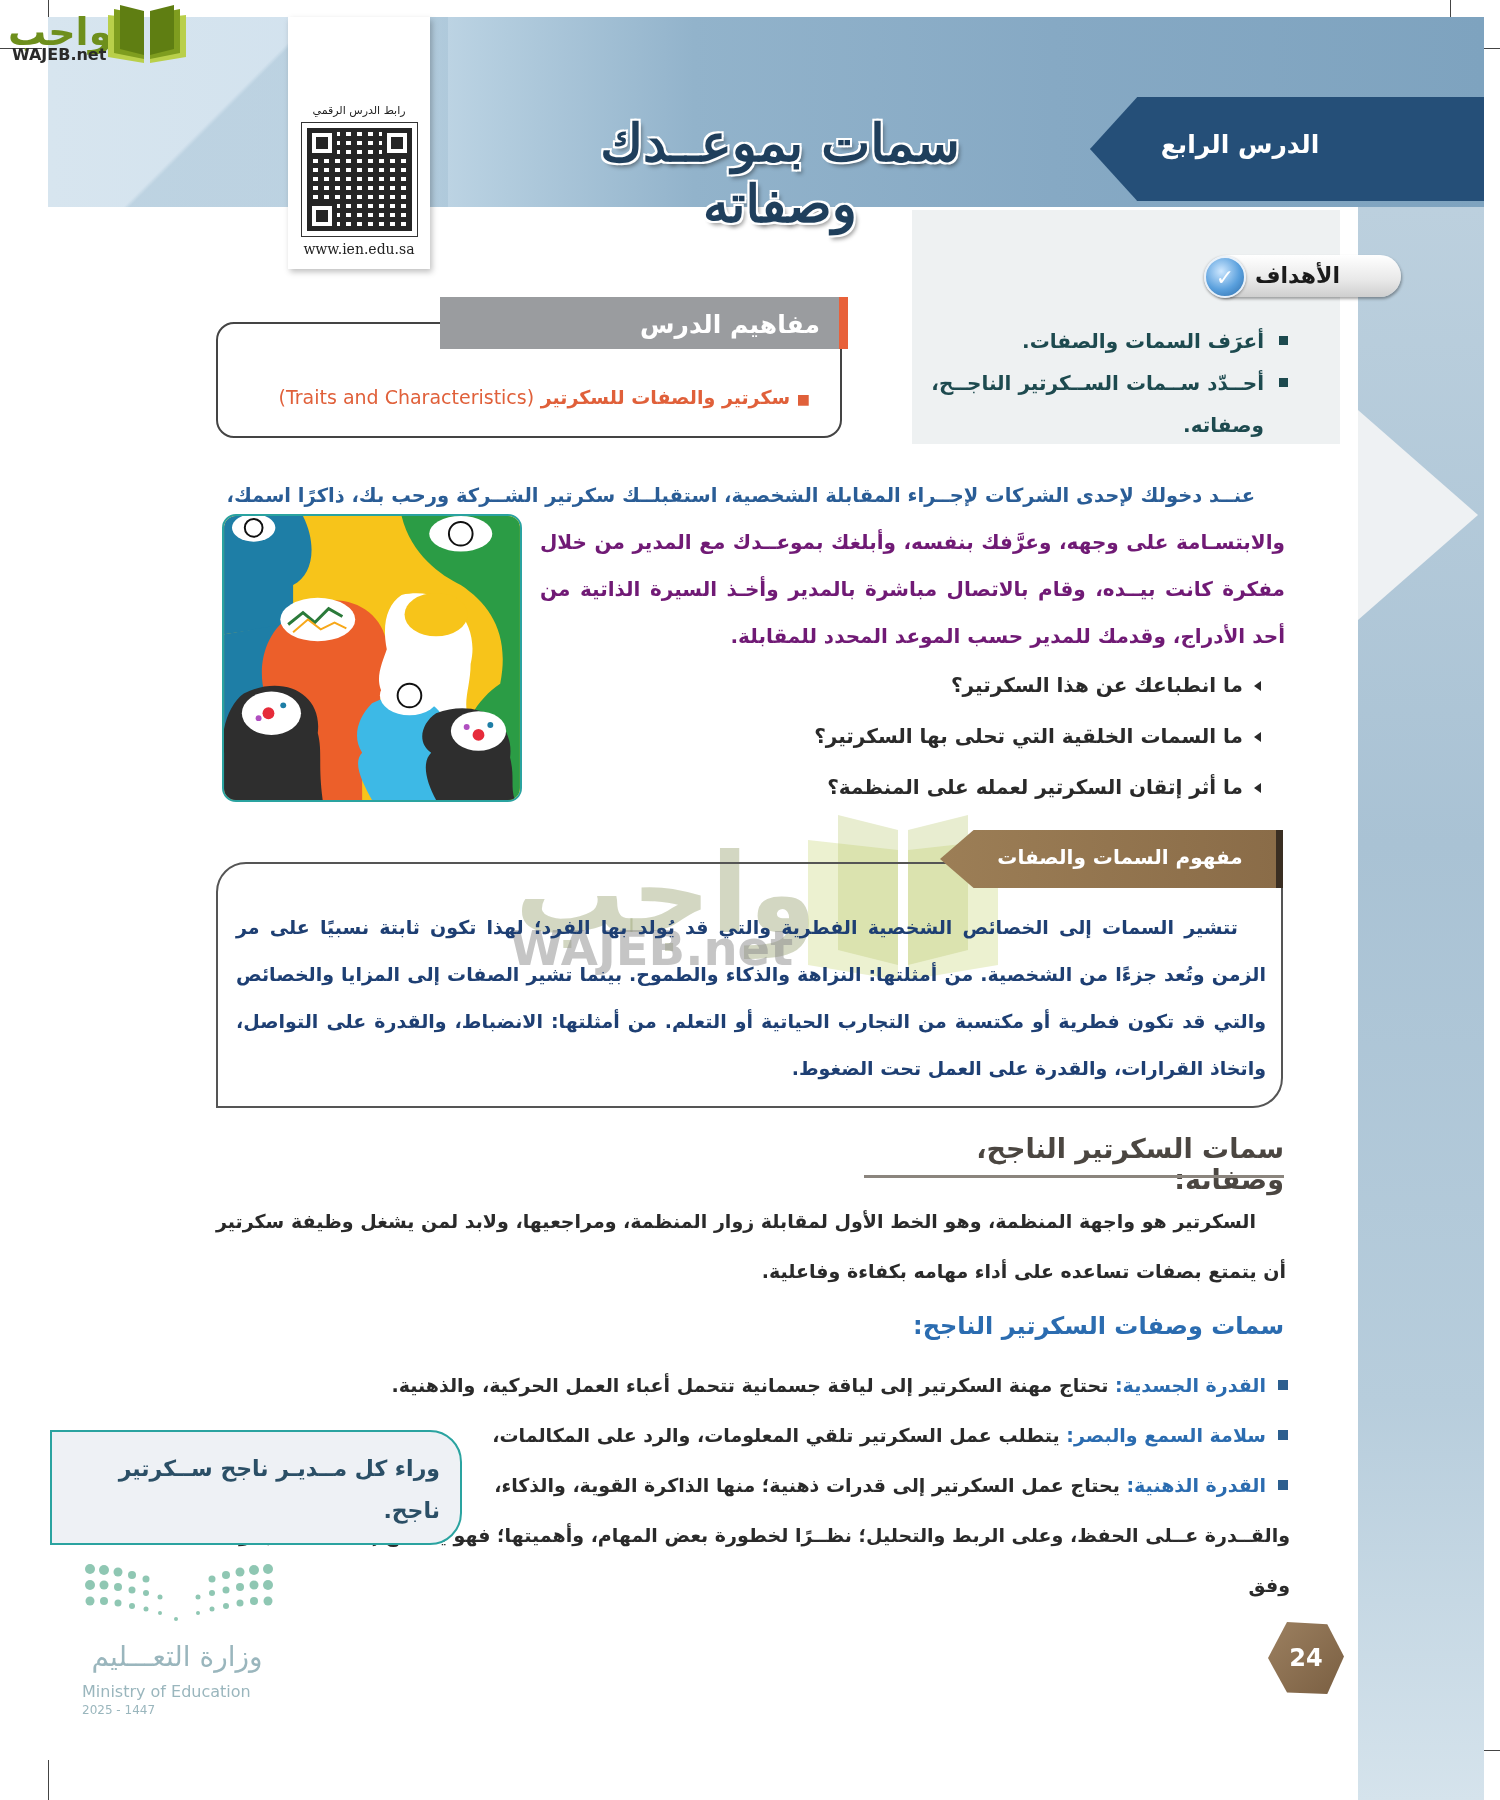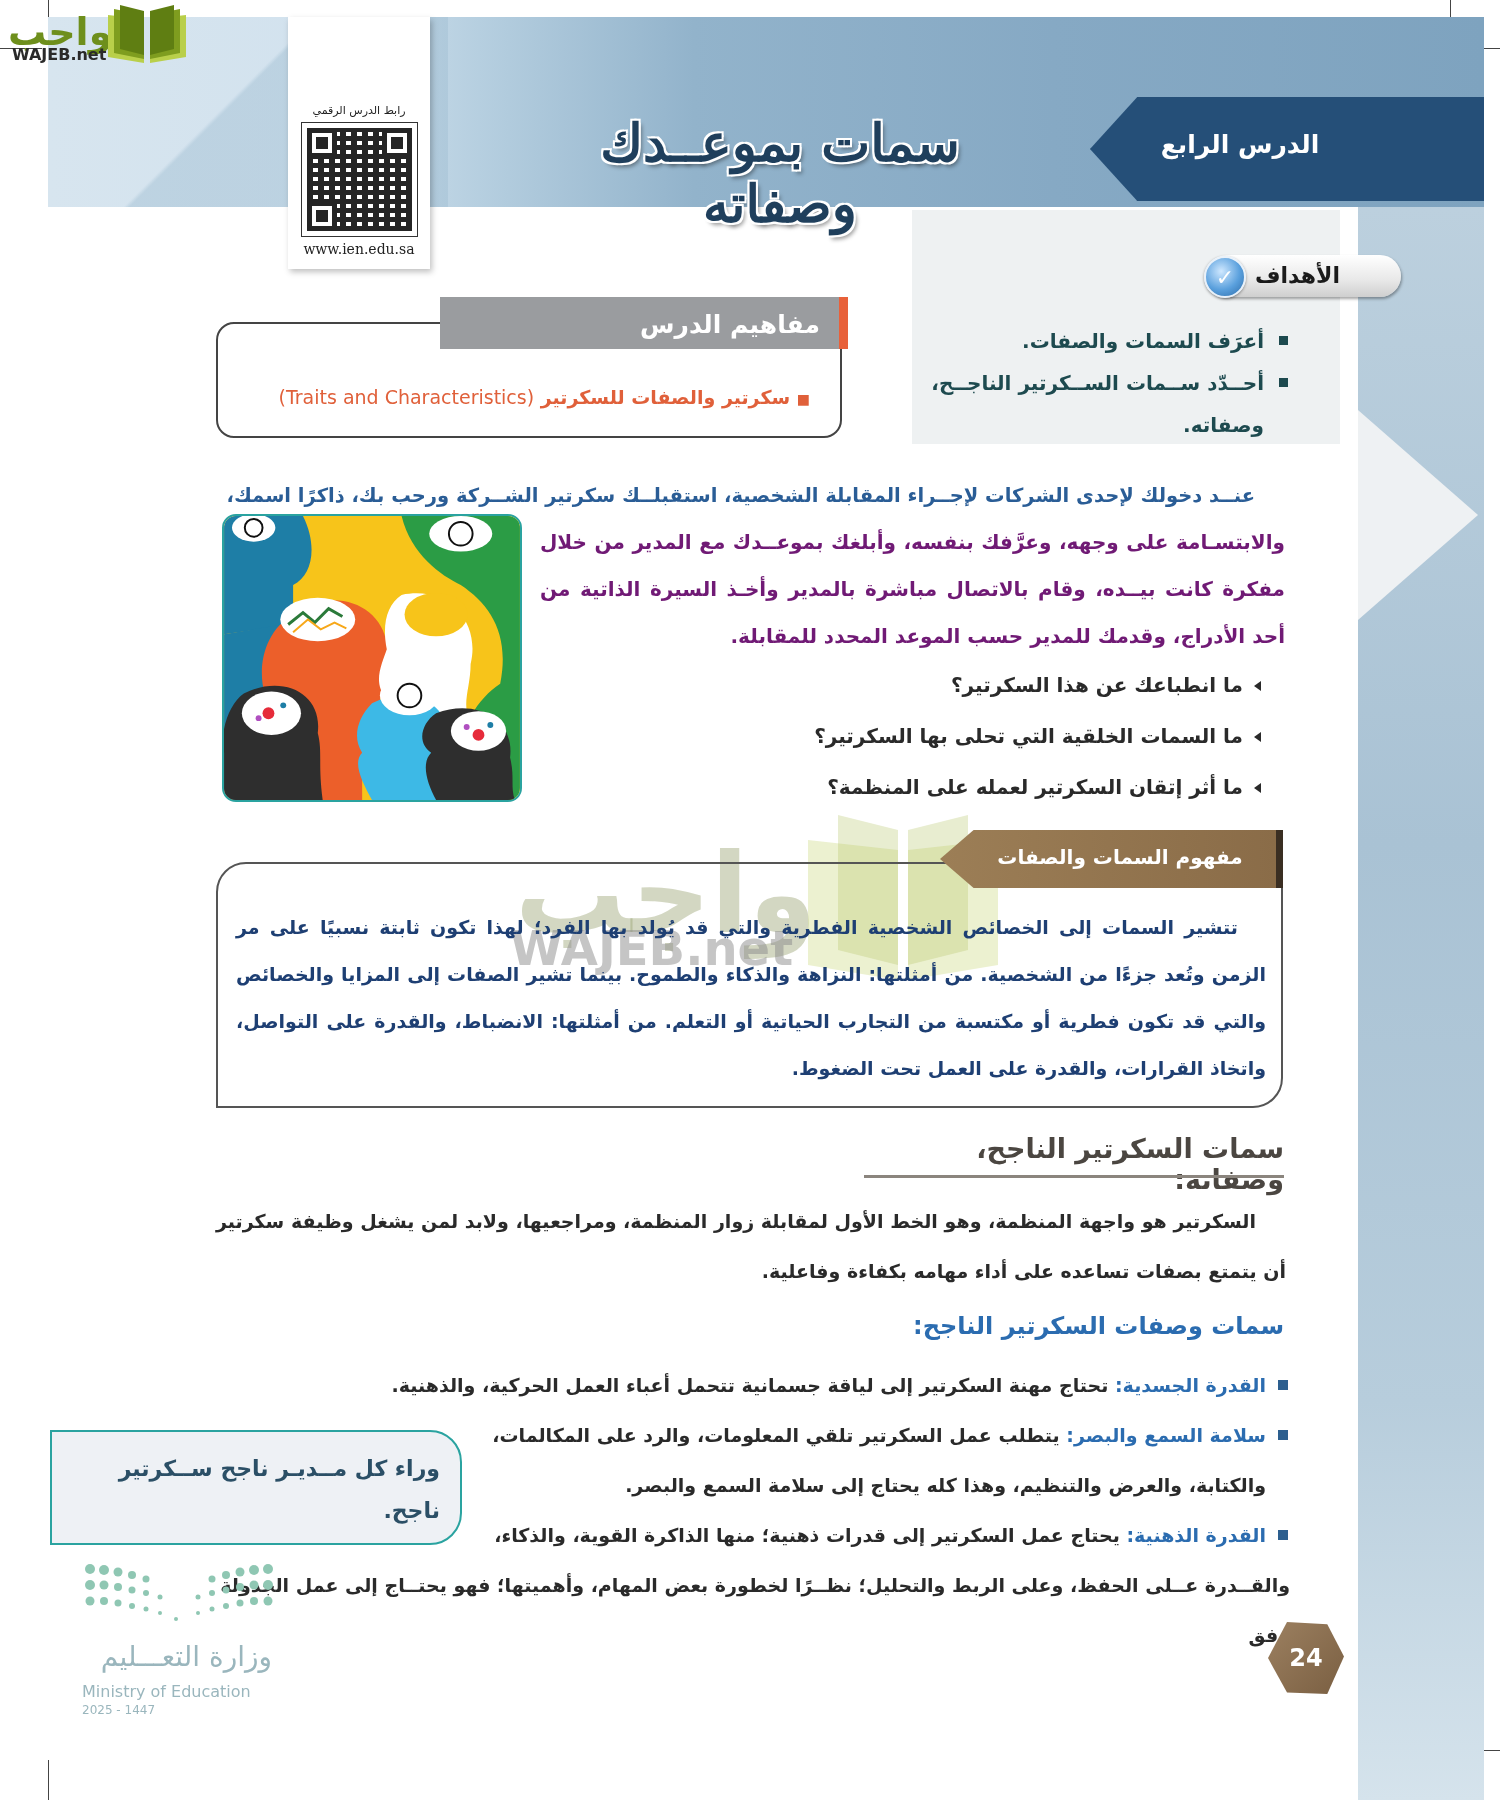--- a/index.html
+++ b/index.html
@@ -132,21 +132,21 @@
   .traits { left: 200px; top: 1360px; width: 1090px; list-style: none; font-size: 19px; font-weight: bold; color: #2a2a2a; line-height: 50px; }
   .traits li { position: relative; padding-right: 24px; }
   .traits li::before { content: ""; position: absolute; right: 2px; top: 20px; width: 10px; height: 10px; background: #2d5f8f; }
   .traits .term { color: #2b6cb0; }
 
   .quote-box { left: 50px; top: 1430px; width: 412px; height: 115px; background: #eef1f5; border: 2px solid #2aa3a0; border-top-right-radius: 32px; border-bottom-right-radius: 32px; }
   .quote-text { left: 70px; top: 1448px; width: 370px; text-align: right; font-size: 22px; font-weight: bold; color: #2b4f66; line-height: 42px; }
 
   
   .moe-dots { left: 84px; top: 1563px; width: 190px; height: 62px; }
-  .moe-ar { left: 82px; top: 1640px; width: 190px; font-size: 28px; color: #9ab6bd; text-align: right; }
+  .moe-ar { left: 82px; top: 1640px; width: 190px; font-size: 28px; color: #9ab6bd; text-align: center; }
   .moe-en { left: 82px; top: 1682px; font-size: 16px; color: #9ab6bd; direction: ltr; }
   .moe-year { left: 82px; top: 1703px; font-size: 12px; color: #9ab6bd; direction: ltr; }
 
   
   .page-num { left: 1268px; top: 1622px; width: 76px; height: 72px;
     background: linear-gradient(135deg, #9c8060 0%, #7a5f42 100%);
     clip-path: polygon(25% 0, 78% 3%, 100% 48%, 78% 100%, 25% 98%, 0 50%);
     color: #fff; font-weight: bold; font-size: 24px; display: flex; align-items: center; justify-content: center; direction: ltr;
   }
 </style>
@@ -274,21 +274,20 @@
   <p>السكرتير هو واجهة المنظمة، وهو الخط الأول لمقابلة زوار المنظمة، ومراجعيها، ولابد لمن يشغل وظيفة سكرتير أن يتمتع بصفات تساعده على أداء مهامه بكفاءة وفاعلية.</p>
 </div>
 <div class="abs sub-title">سمات وصفات السكرتير الناجح:</div>
 
 <ul class="abs traits">
   <li>
     <span class="term">القدرة الجسدية:</span><span> تحتاج مهنة السكرتير إلى لياقة جسمانية تتحمل أعباء العمل الحركية، والذهنية.</span>
   </li>
   <li style="margin-right:0;">
     <span class="term">سلامة السمع والبصر:</span><span> يتطلب عمل السكرتير تلقي المعلومات، والرد على المكالمات،</span>
-    <div style="padding-right:0;">والكتابة، والعرض والتنظيم، وهذا كله يحتاج إلى سلامة السمع والبصر.</div>
   </li>
   <li>
     <span class="term">القدرة الذهنية:</span><span> يحتاج عمل السكرتير إلى قدرات ذهنية؛ منها الذاكرة القوية، والذكاء،</span>
     <div style="margin-right:-24px;">والقــدرة عــلى الحفظ، وعلى الربط والتحليل؛ نظــرًا لخطورة بعض المهام، وأهميتها؛ فهو يحتــاج إلى عمل الجدولة وفق</div>
   </li>
 </ul>
 
 <div class="abs quote-box"></div>
 <div class="abs quote-text">وراء كل مــديـر ناجح ســكرتير ناجح.</div>
 

